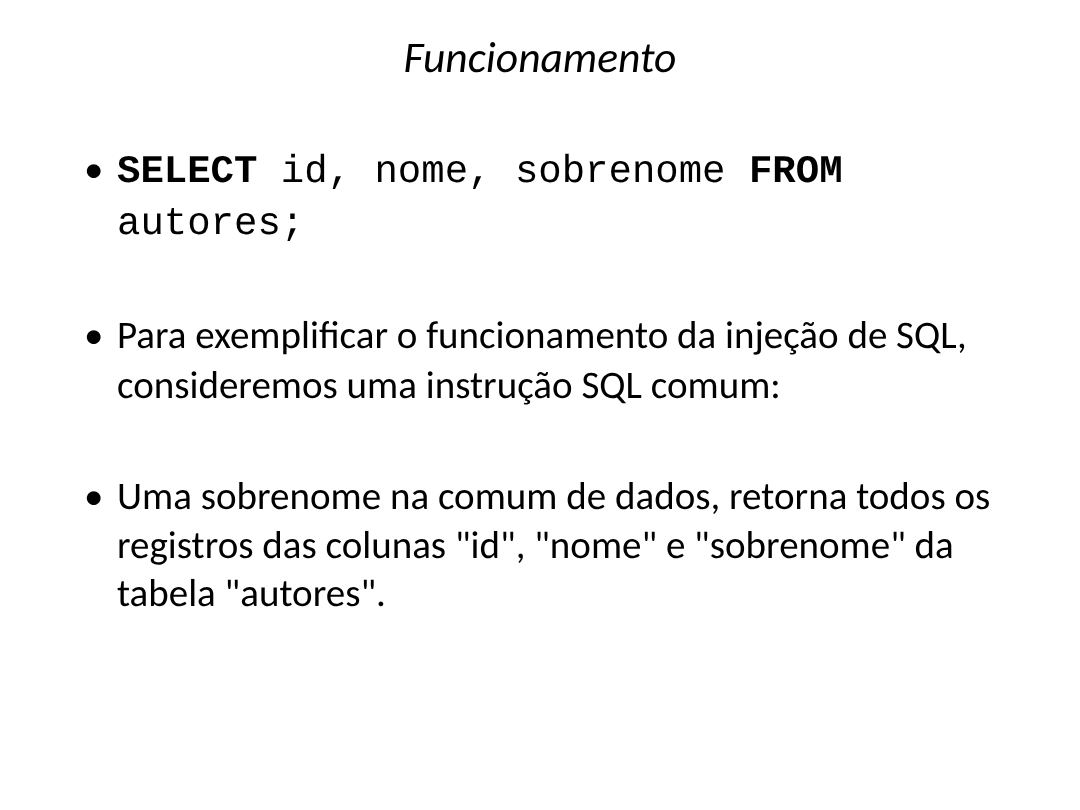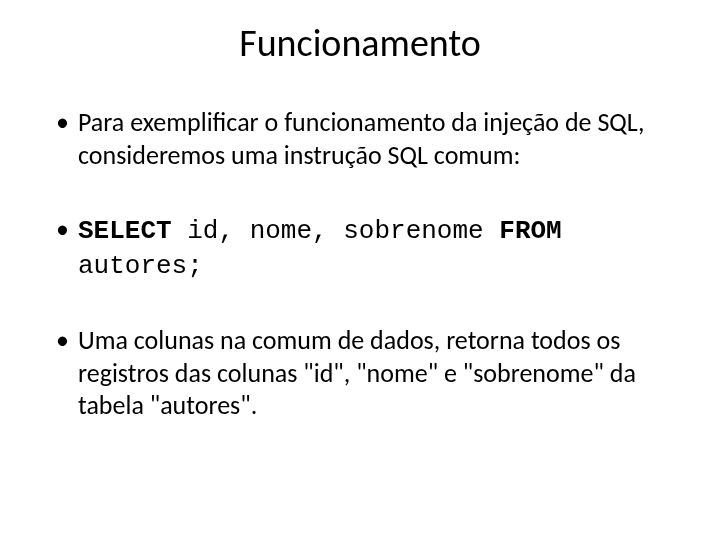--- a/index.html
+++ b/index.html
@@ -12,23 +12,24 @@
     color: #000000;
   }
   .slide {
     width: 720px;
     height: 540px;
     box-sizing: border-box;
     padding: 20px 50px 30px 50px;
   }
   .title {
     text-align: center;
-    font-size: 38px;
+    font-size: 29px;
     font-weight: 400;
     margin: 0 0 40px 0;
+    font-style: italic;
   }
   ul.bullets {
     list-style: none;
     padding: 0;
     margin: 0;
   }
   ul.bullets > li {
     position: relative;
     padding-left: 28px;
     font-size: 26px;
@@ -52,25 +53,25 @@
 </style>
 </head>
 <body>
 
 <div class="slide">
   <h1 class="title">Funcionamento</h1>
 
   <ul class="bullets">
 
     <li>
+      <span class="sql-line"><span class="bold">SELECT</span><span> id, nome, sobrenome </span><span class="bold">FROM</span><span> autores;</span></span>
+    </li>
+
+    <li>
       <span>Para exemplificar o funcionamento da injeção de SQL, consideremos uma instrução </span><span>SQL</span><span> comum:</span>
     </li>
 
     <li>
-      <span class="sql-line"><span class="bold">SELECT</span><span> id, nome, sobrenome </span><span class="bold">FROM</span><span> autores;</span></span>
-    </li>
-
-    <li>
-      <span>Uma </span><span>colunas</span><span> na comum de dados, retorna todos os registros das colunas "id", "nome" e "sobrenome" da tabela "autores".</span>
+      <span>Uma </span><span>sobrenome</span><span> na comum de dados, retorna todos os registros das colunas "id", "nome" e "sobrenome" da tabela "autores".</span>
     </li>
 
   </ul>
 </div>
 
 </body></html>

